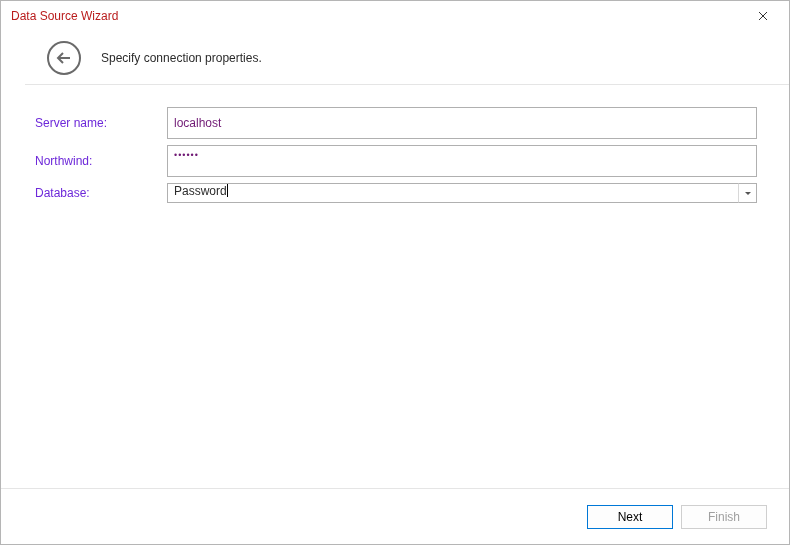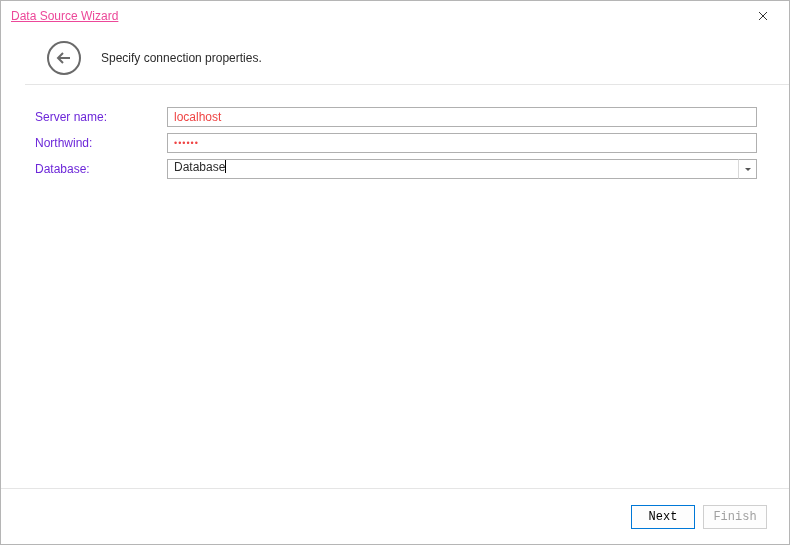--- a/index.html
+++ b/index.html
@@ -17,22 +17,21 @@
   }
   .titlebar {
     display: flex;
     align-items: center;
     justify-content: space-between;
     height: 30px;
     padding: 0 8px 0 10px;
   }
   .titlebar .title {
     font-size: 12px;
-    color: #ec4899;
-    text-decoration: underline;
+    color: #b91c1c;
   }
   .titlebar .close {
     width: 36px;
     height: 28px;
     display: flex;
     align-items: center;
     justify-content: center;
     cursor: pointer;
   }
   .headerrow {
@@ -67,27 +66,27 @@
     align-items: center;
     margin-bottom: 6px;
   }
   .form-label {
     width: 132px;
     font-size: 12px;
     color: #6d28d9;
   }
   .form-control {
     flex: 1;
-    height: 20px;
+    height: 32px;
     border: 1px solid #b0b0b0;
     background: #fff;
     padding: 0 6px;
     font-family: inherit;
     font-size: 12px;
-    color: #ef4444;
+    color: #701a75;
     outline: none;
   }
   .password-dots {
     letter-spacing: 1px;
     font-size: 9px;
     line-height: 18px;
   }
   .combo-wrap {
     flex: 1;
     display: flex;
@@ -126,23 +125,23 @@
     bottom: 0; left: 0; right: 0;
     height: 56px;
     border-top: 1px solid #e5e5e5;
     display: flex;
     align-items: center;
     justify-content: flex-end;
     padding-right: 22px;
     gap: 8px;
   }
   .btn {
-    width: 64px;
+    width: 86px;
     height: 24px;
-    font-family: Liberation Mono, monospace;
+    font-family: Liberation Sans, sans-serif;
     font-size: 12px;
     background: #fdfdfd;
     border: 1px solid #a7a7a7;
     cursor: pointer;
   }
   .btn.primary {
     border: 1px solid #0078d7;
   }
   .btn.disabled {
     color: #a0a0a0;
@@ -189,21 +188,21 @@
 
 
   <div class="form-row">
     <span class="form-label">Northwind:</span>
     <div class="form-control password-dots">••••••</div>
   </div>
 
   <div class="form-row">
     <span class="form-label">Database:</span>
     <div class="combo-wrap">
-      <div class="combo-input"><span>Database</span><span class="caret-cursor"></span></div>
+      <div class="combo-input"><span>Password</span><span class="caret-cursor"></span></div>
       <div class="combo-btn">
         <div class="caret"></div>
       </div>
     </div>
   </div>
 
 </div>
 
 <div class="footer">
   <button class="btn primary">Next</button>

